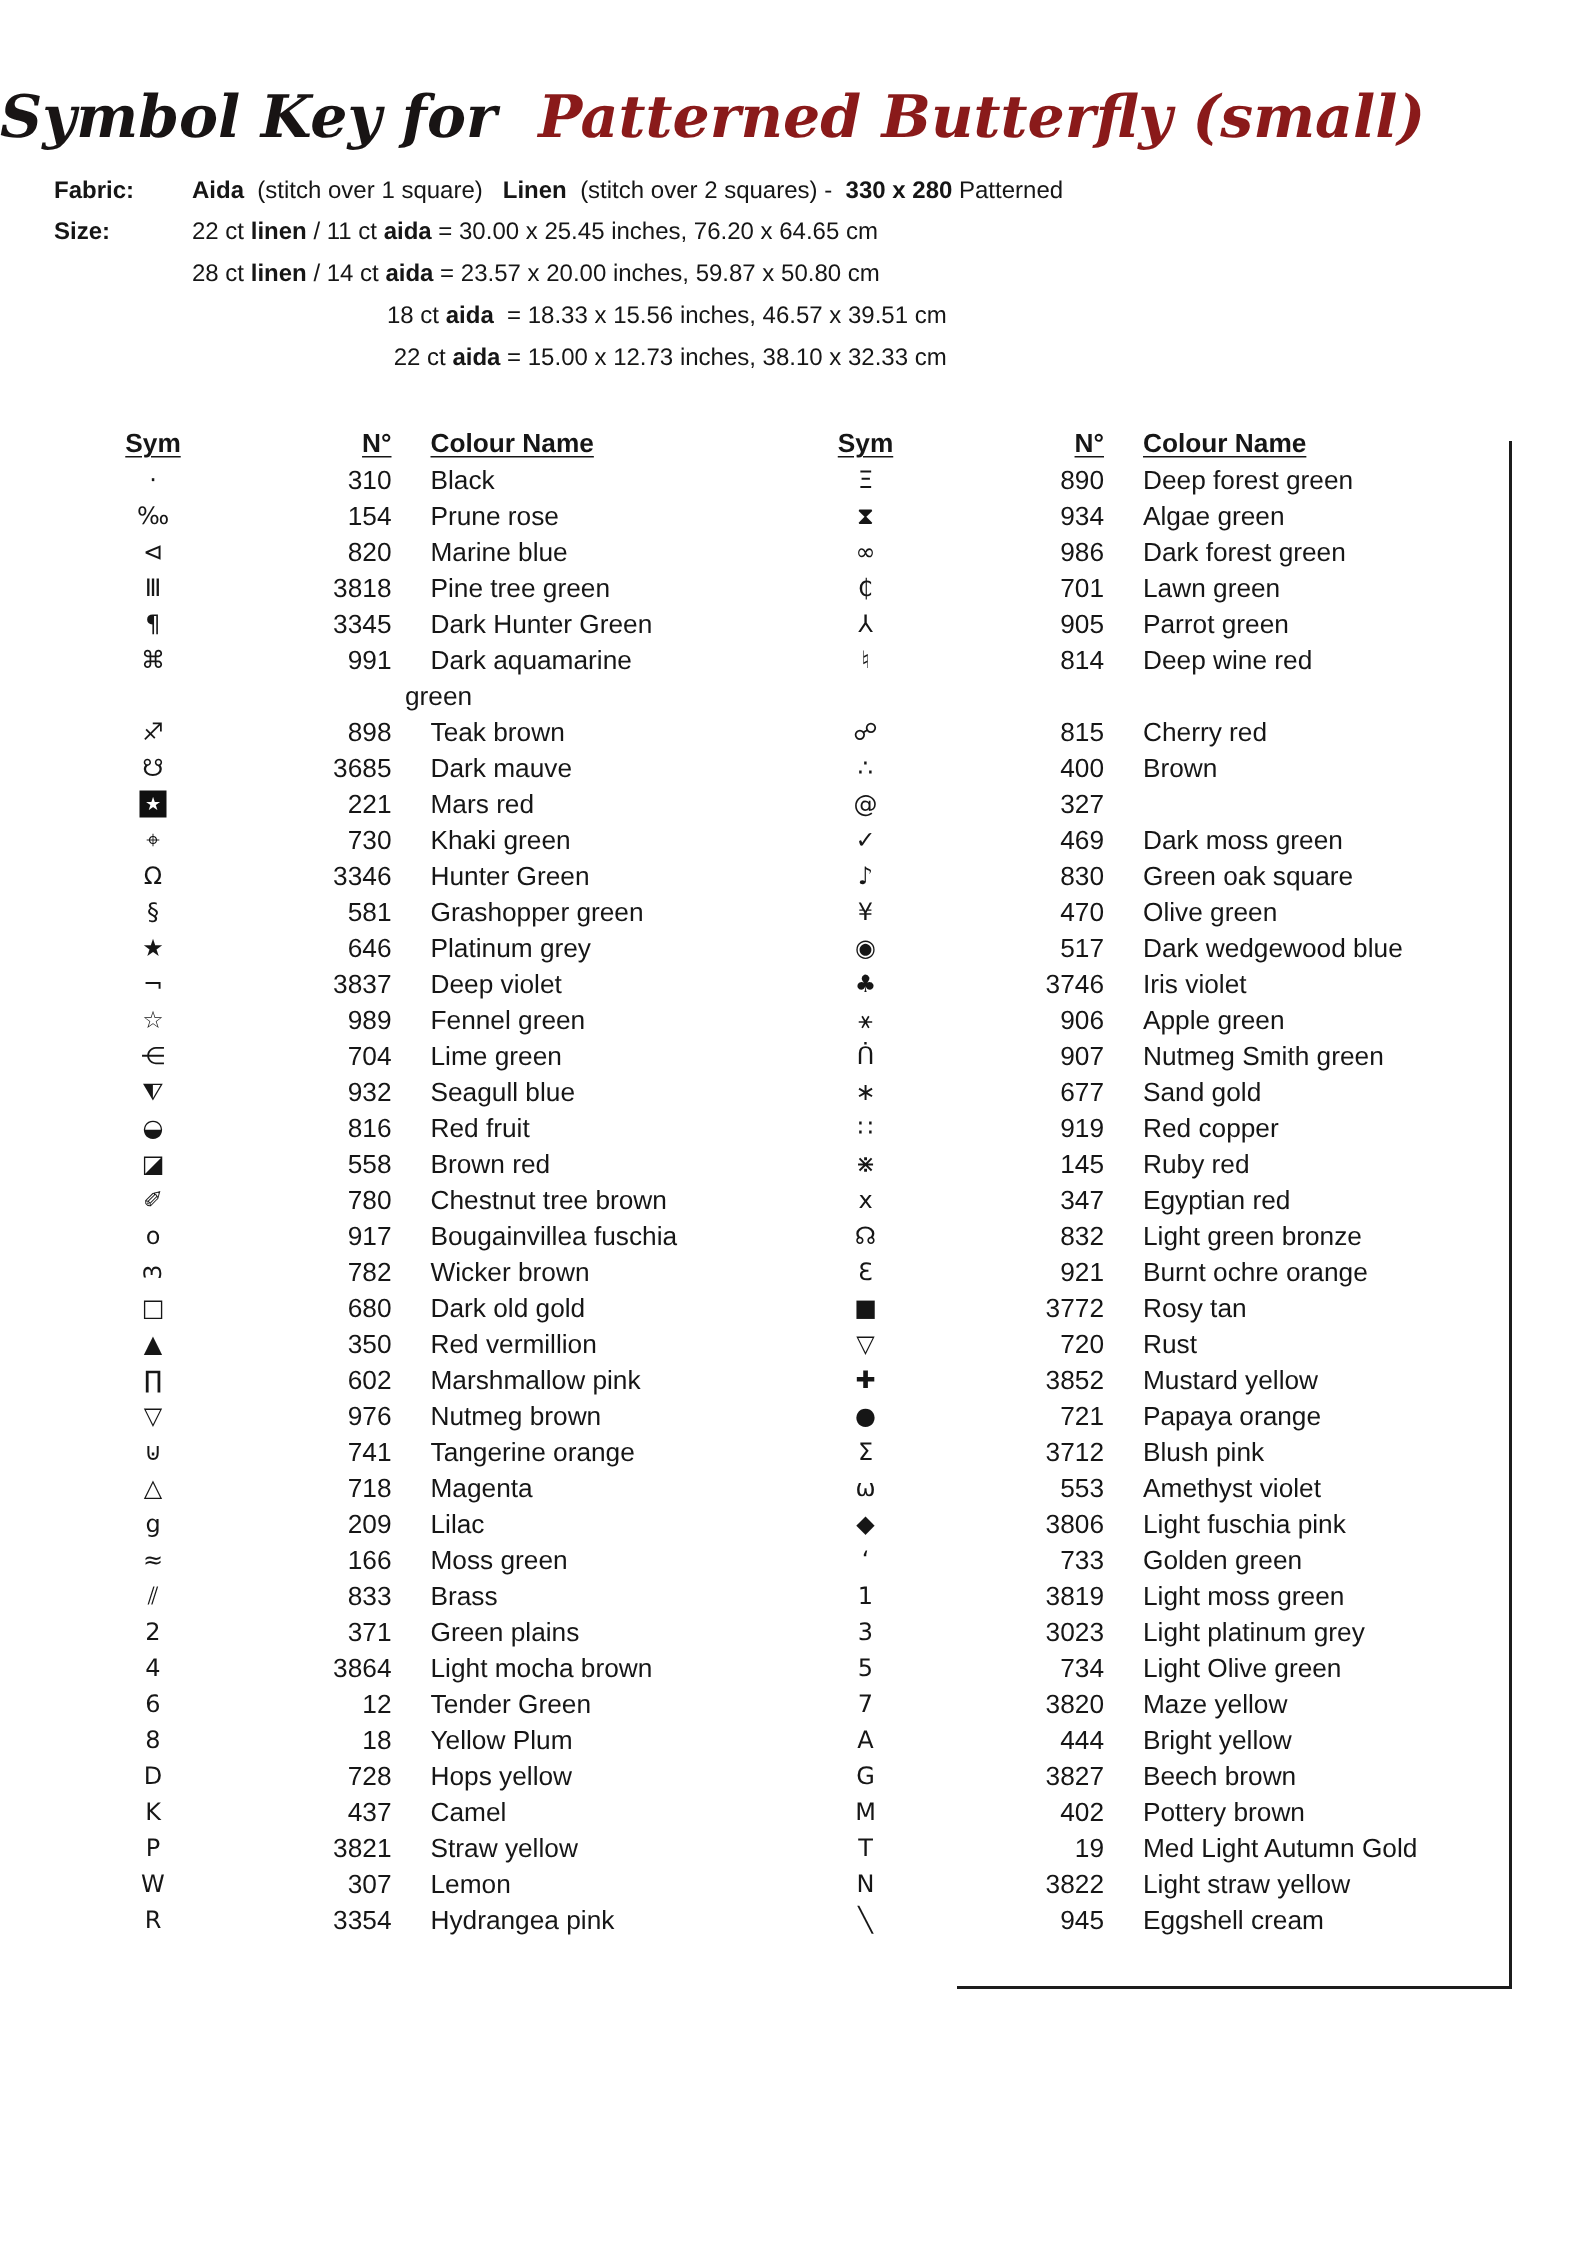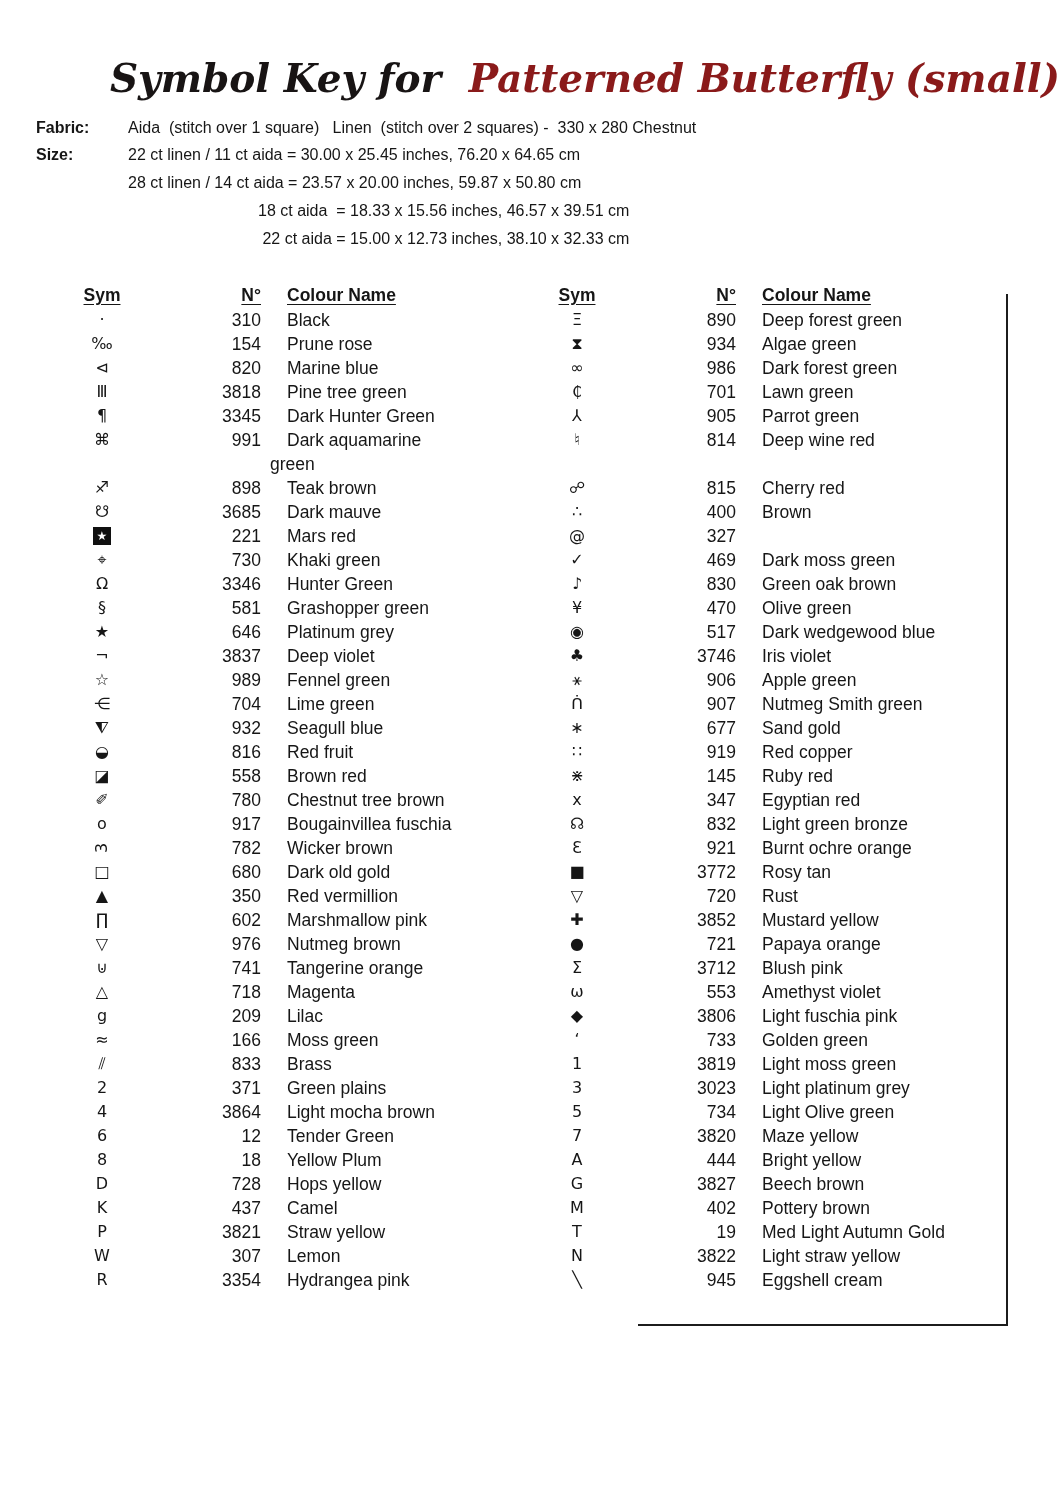--- a/index.html
+++ b/index.html
@@ -2,31 +2,31 @@
 <html><head>
 <meta charset="utf-8">
 <style>
   html,body{margin:0;padding:0;}
   body{
     width:1060px;height:1500px;background:#ffffff;position:relative;
     font-family:"Liberation Sans", sans-serif;color:#161616;
     -webkit-font-smoothing:antialiased;overflow:hidden;
   }
   .title-line{
-    margin:52px 0 10px 0;text-align:right;
+    margin:52px 0 10px 0;text-align:left;
     font-family:"DejaVu Serif", serif;font-style:italic;font-weight:bold;
     font-size:39px;line-height:52px;letter-spacing:0px;white-space:nowrap;
   }
   .title-prefix{color:#181414;}
   .title-subject{margin-left:14px;}
   .info{padding-left:36px;font-size:16px;line-height:27px;}
   .info-row{display:flex;}
   .info-label{font-weight:bold;width:92px;flex:0 0 92px;}
   .rich{white-space:pre-wrap;}
-  .rich .b{font-weight:normal;}
+  .rich .b{font-weight:bold;}
   .size-lines{display:block;}
   .size-line{white-space:pre-wrap;line-height:28px;}
   .size-line:nth-child(3){margin-left:130px;}
   .size-line:nth-child(4){margin-left:134px;text-align:right;}
   .tables{display:flex;padding-left:75px;margin-top:30px;}
   .kcol{width:436px;flex:0 0 436px;}
   .kcol.right{margin-left:39px;width:460px;flex:0 0 460px;}
   .khead,.krow{display:flex;font-size:17.5px;line-height:24px;align-items:flex-start;}
   .khead{font-weight:bold;margin-bottom:1px;}
   .khead span{text-decoration:underline;text-underline-offset:3px;}
@@ -47,21 +47,21 @@
 <body>
 
 <div class="title-line">
   <span class="title-prefix">Symbol Key for</span>
   <span class="title-subject" style="color: rgb(138, 26, 26);">Patterned Butterfly (small)</span>
 </div>
 
 <div class="info">
   <div class="info-row">
     <span class="info-label">Fabric:</span>
-    <span class="rich"><span class="b">Aida</span><span>  (stitch over 1 square)   </span><span class="b">Linen</span><span>  (stitch over 2 squares) -  </span><span class="b">330 x 280</span><span> Chestnut</span></span>
+    <span class="rich"><span class="b">Aida</span><span>  (stitch over 1 square)   </span><span class="b">Linen</span><span>  (stitch over 2 squares) -  </span><span class="b">330 x 280</span><span> Patterned</span></span>
   </div>
   <div class="info-row">
     <span class="info-label">Size:</span>
     <span class="size-lines">
         <div class="size-line rich"><span>22 ct </span><span class="b">linen</span><span> / 11 ct </span><span class="b">aida</span><span> = 30.00 x 25.45 inches, 76.20 x 64.65 cm</span></div>
         <div class="size-line rich"><span>28 ct </span><span class="b">linen</span><span> / 14 ct </span><span class="b">aida</span><span> = 23.57 x 20.00 inches, 59.87 x 50.80 cm</span></div>
         <div class="size-line rich"><span>18 ct </span><span class="b">aida</span><span>  = 18.33 x 15.56 inches, 46.57 x 39.51 cm</span></div>
         <div class="size-line rich"><span>22 ct </span><span class="b">aida</span><span> = 15.00 x 12.73 inches, 38.10 x 32.33 cm</span></div>
       </span>
   </div>
@@ -330,21 +330,21 @@
           <span class="no">327</span>
         </div>
         <div class="krow">
           <span class="sym"><span>✓</span></span>
           <span class="no">469</span>
           <span class="cname">Dark moss green</span>
         </div>
         <div class="krow">
           <span class="sym"><span>♪</span></span>
           <span class="no">830</span>
-          <span class="cname">Green oak brown</span>
+          <span class="cname">Green oak square</span>
         </div>
         <div class="krow">
           <span class="sym"><span>¥</span></span>
           <span class="no">470</span>
           <span class="cname">Olive green</span>
         </div>
         <div class="krow">
           <span class="sym"><span>◉</span></span>
           <span class="no">517</span>
           <span class="cname">Dark wedgewood blue</span>

